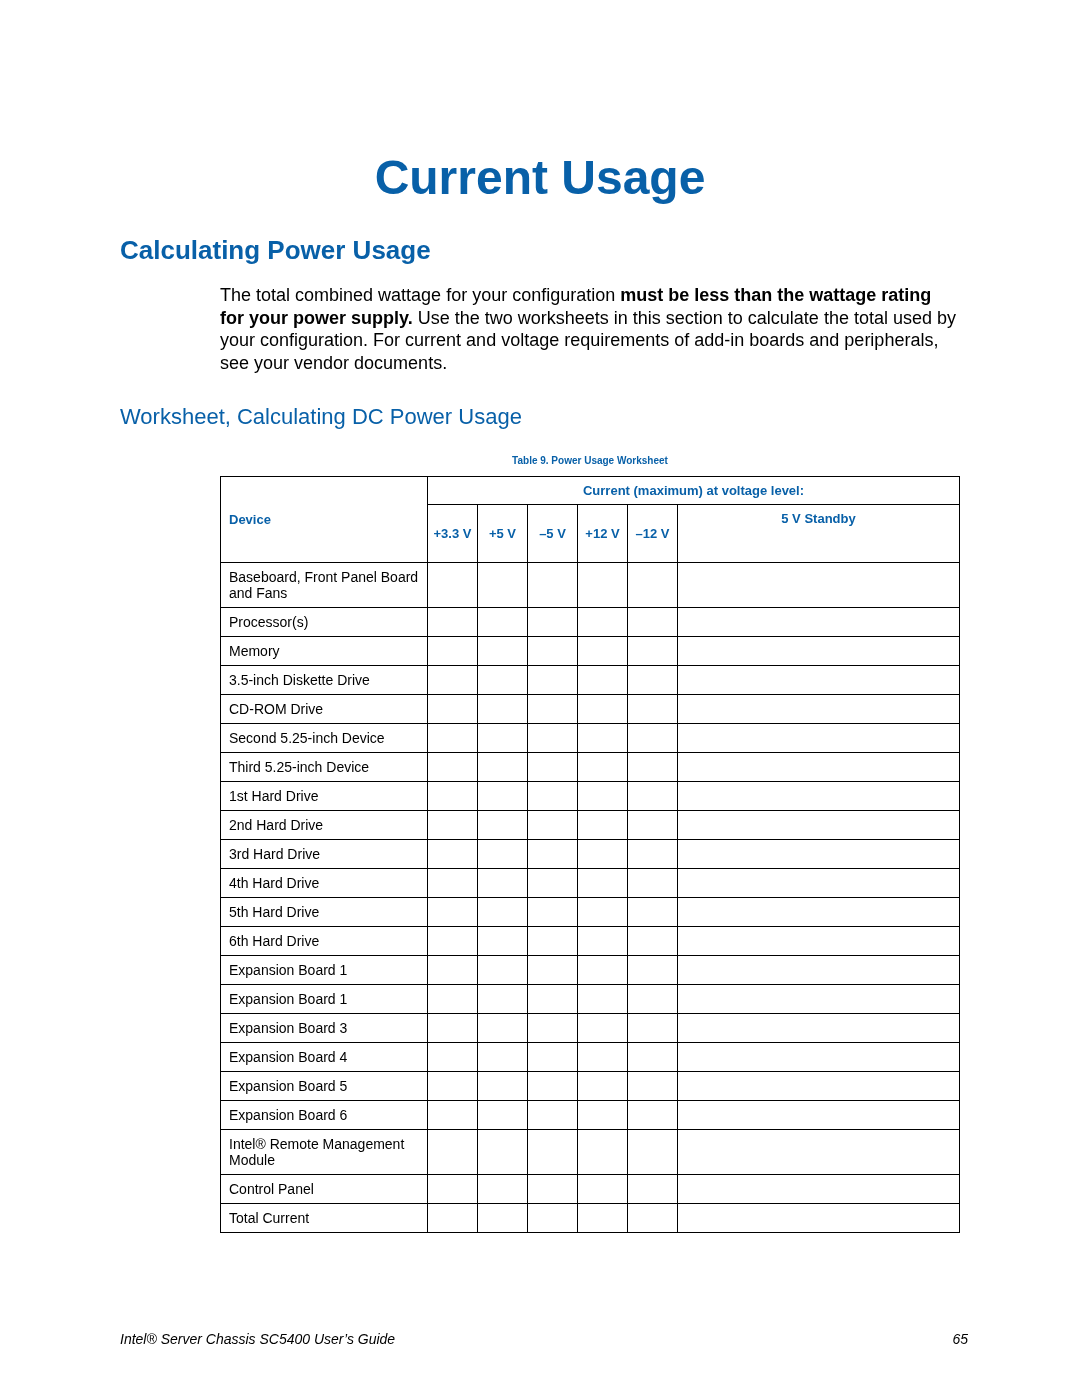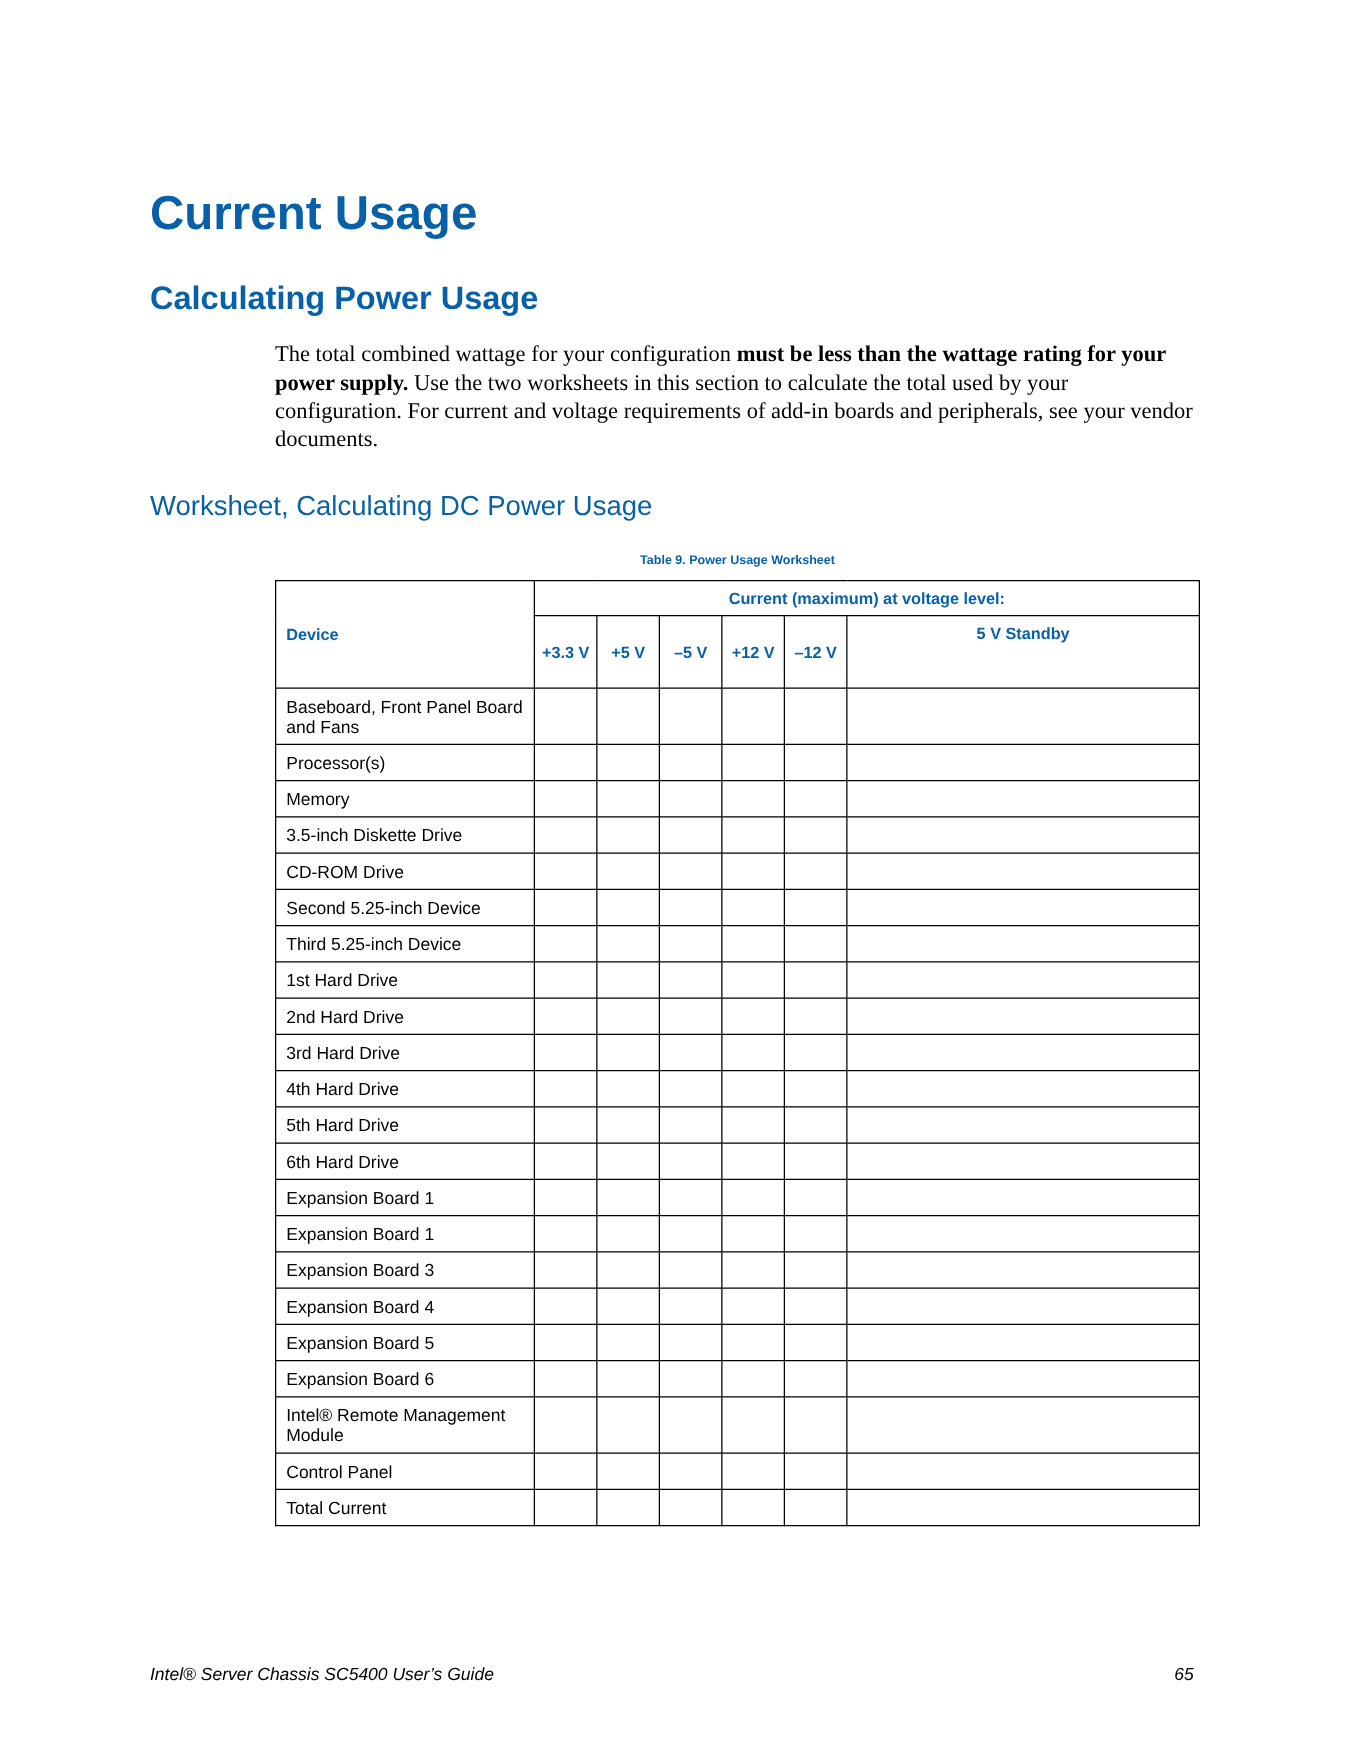--- a/index.html
+++ b/index.html
@@ -13,32 +13,33 @@
     box-sizing: border-box;
   }
   .page {
     padding: 150px 120px 60px 120px;
     box-sizing: border-box;
     height: 100%;
     position: relative;
   }
   h1.title {
     color: #0860a8;
-    font-size: 38px;
+    font-size: 48px;
     font-weight: bold;
     margin: 0 0 30px 0;
+    text-align: center;
   }
   h2.subtitle {
     color: #0860a8;
     font-size: 26px;
     font-weight: bold;
     margin: 16px 0 18px 0;
   }
   .body-text {
-    font-family: Liberation Serif, serif;
+    font-family: Liberation Sans, sans-serif;
     font-size: 18px;
     line-height: 1.25;
     margin: 0 0 30px 0;
     padding-left: 100px;
     color: #000;
   }
   .body-text b {
     font-weight: bold;
   }
   h3.worksheet-title {
@@ -85,21 +86,21 @@
   table.worksheet td.device {
     width: 190px;
   }
   .table-wrap {
     padding-left: 100px;
   }
   .footer {
     position: absolute;
     bottom: 50px;
     left: 120px;
-    right: 125px;
+    right: 112px;
     display: flex;
     justify-content: space-between;
     font-style: italic;
     font-size: 14px;
     color: #000;
   }
 </style>
 </head>
 <body>
 

